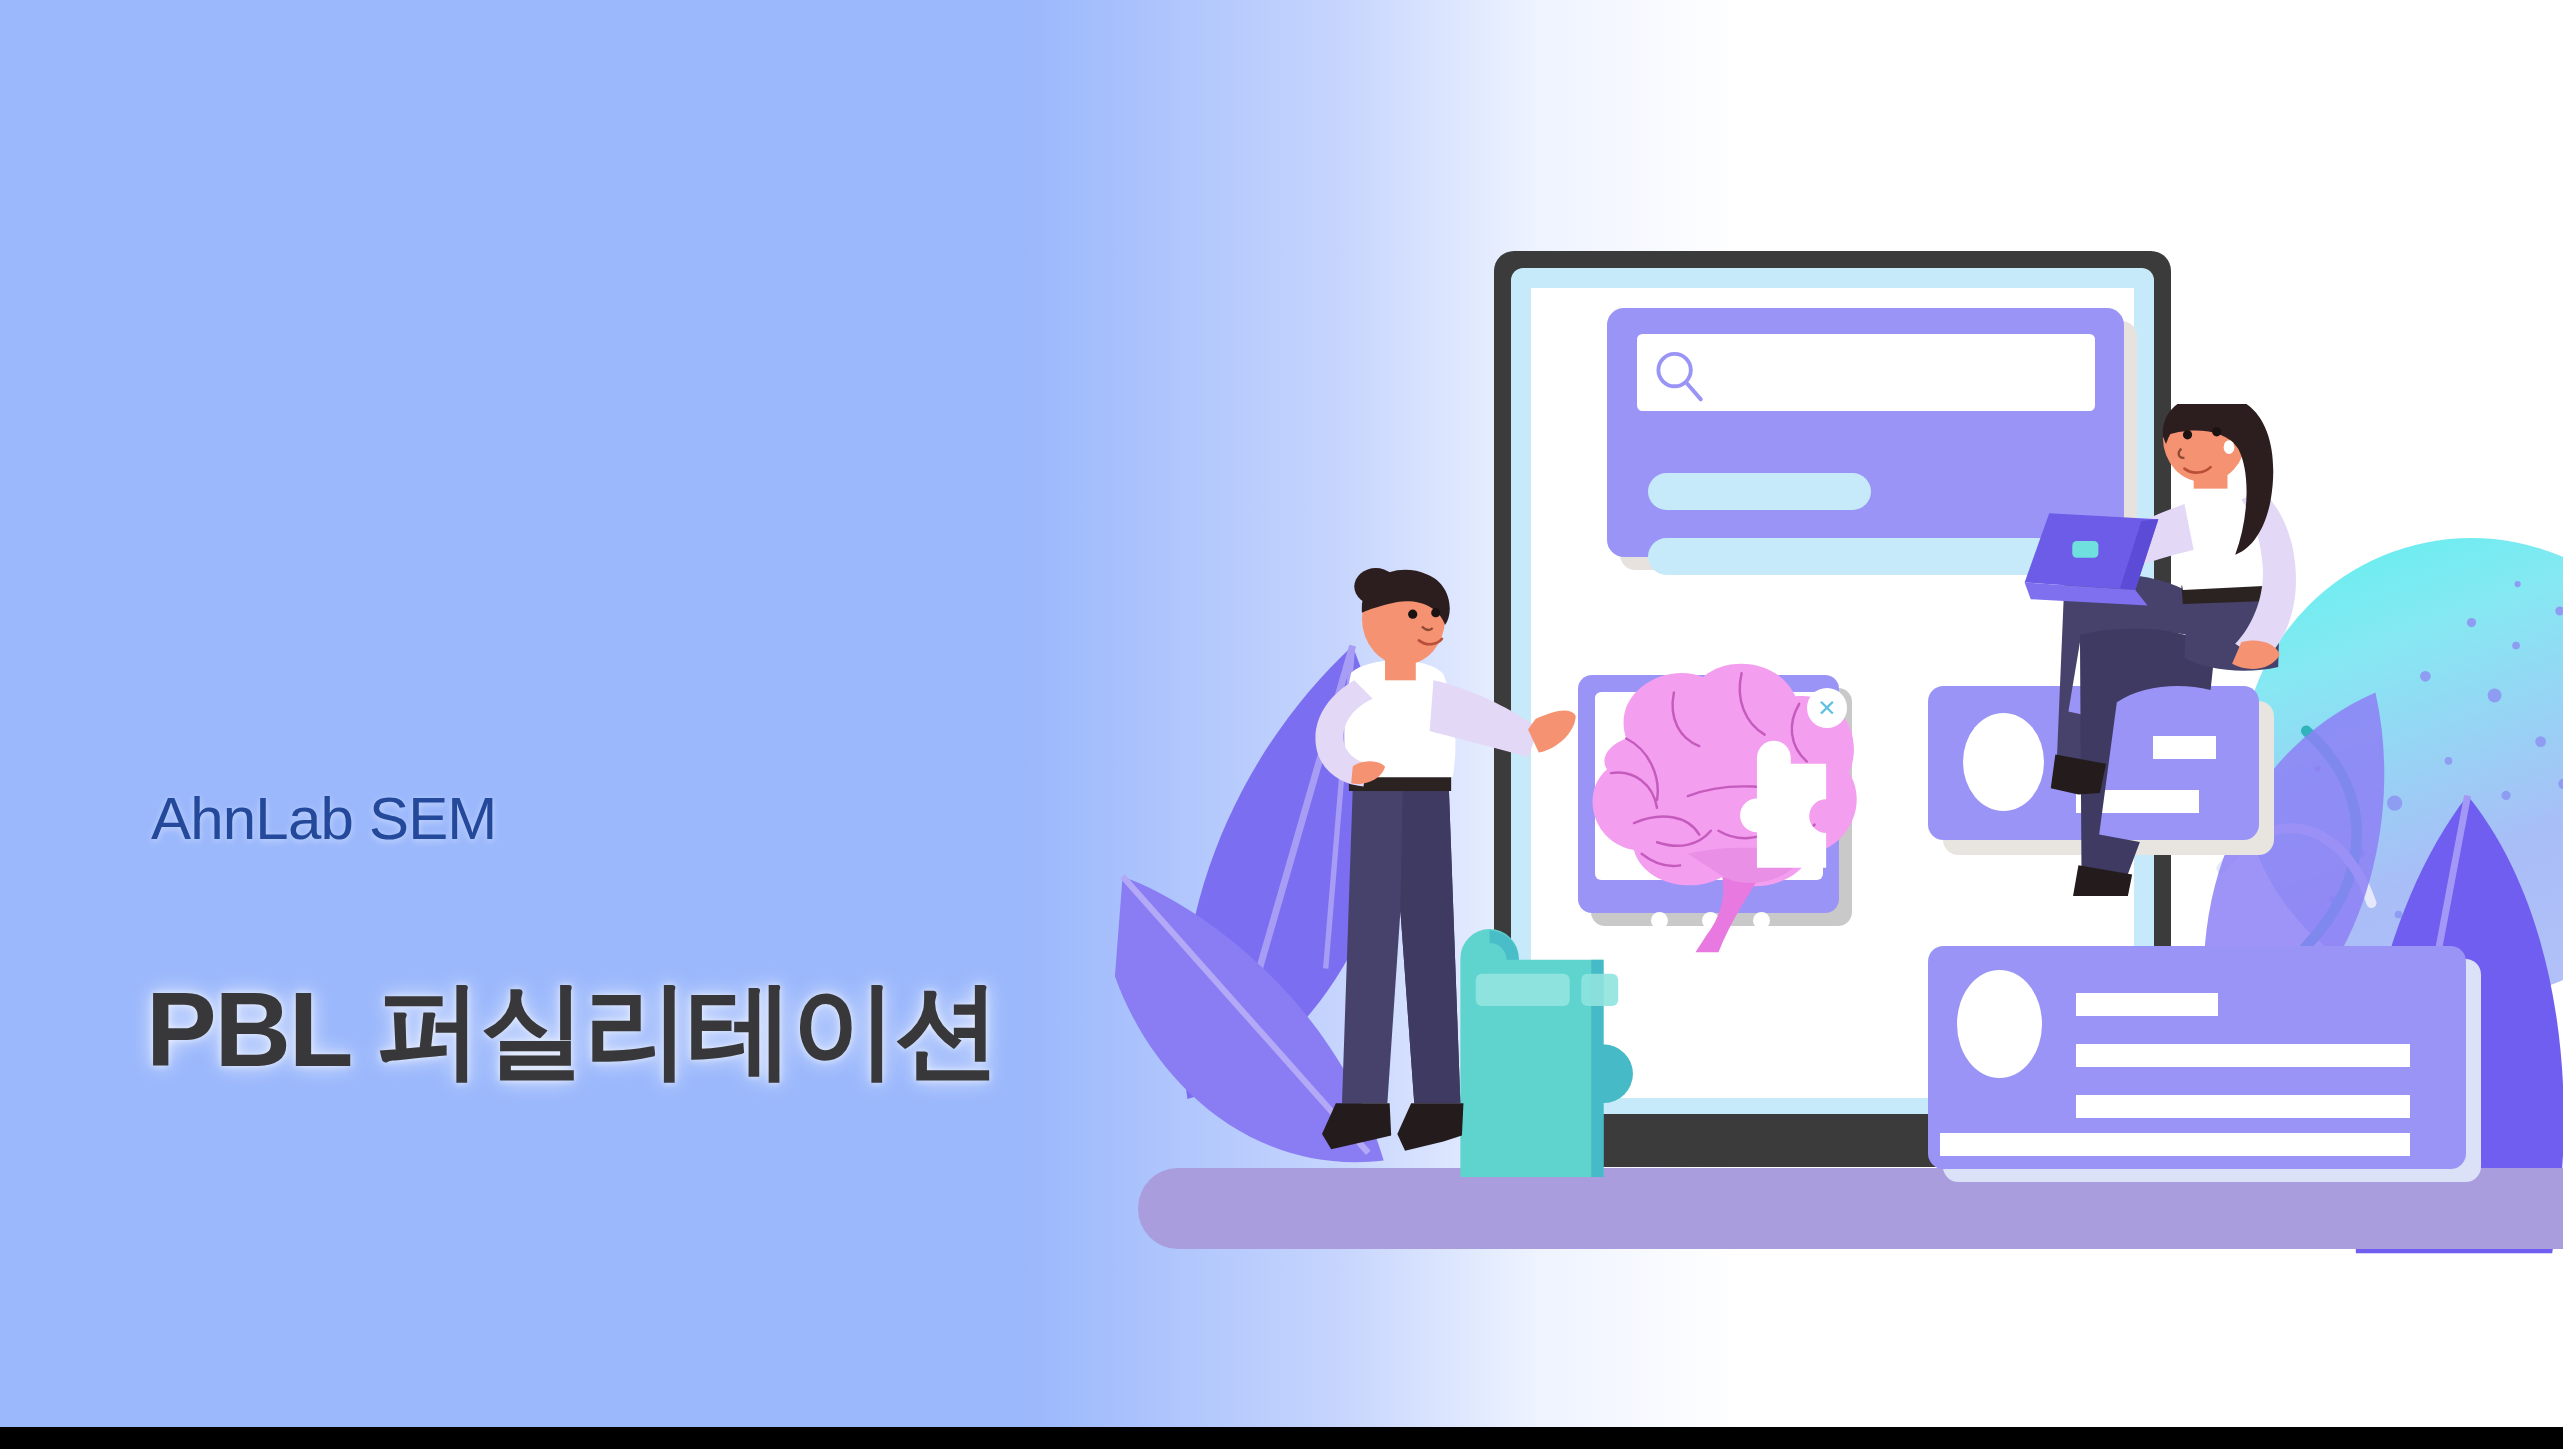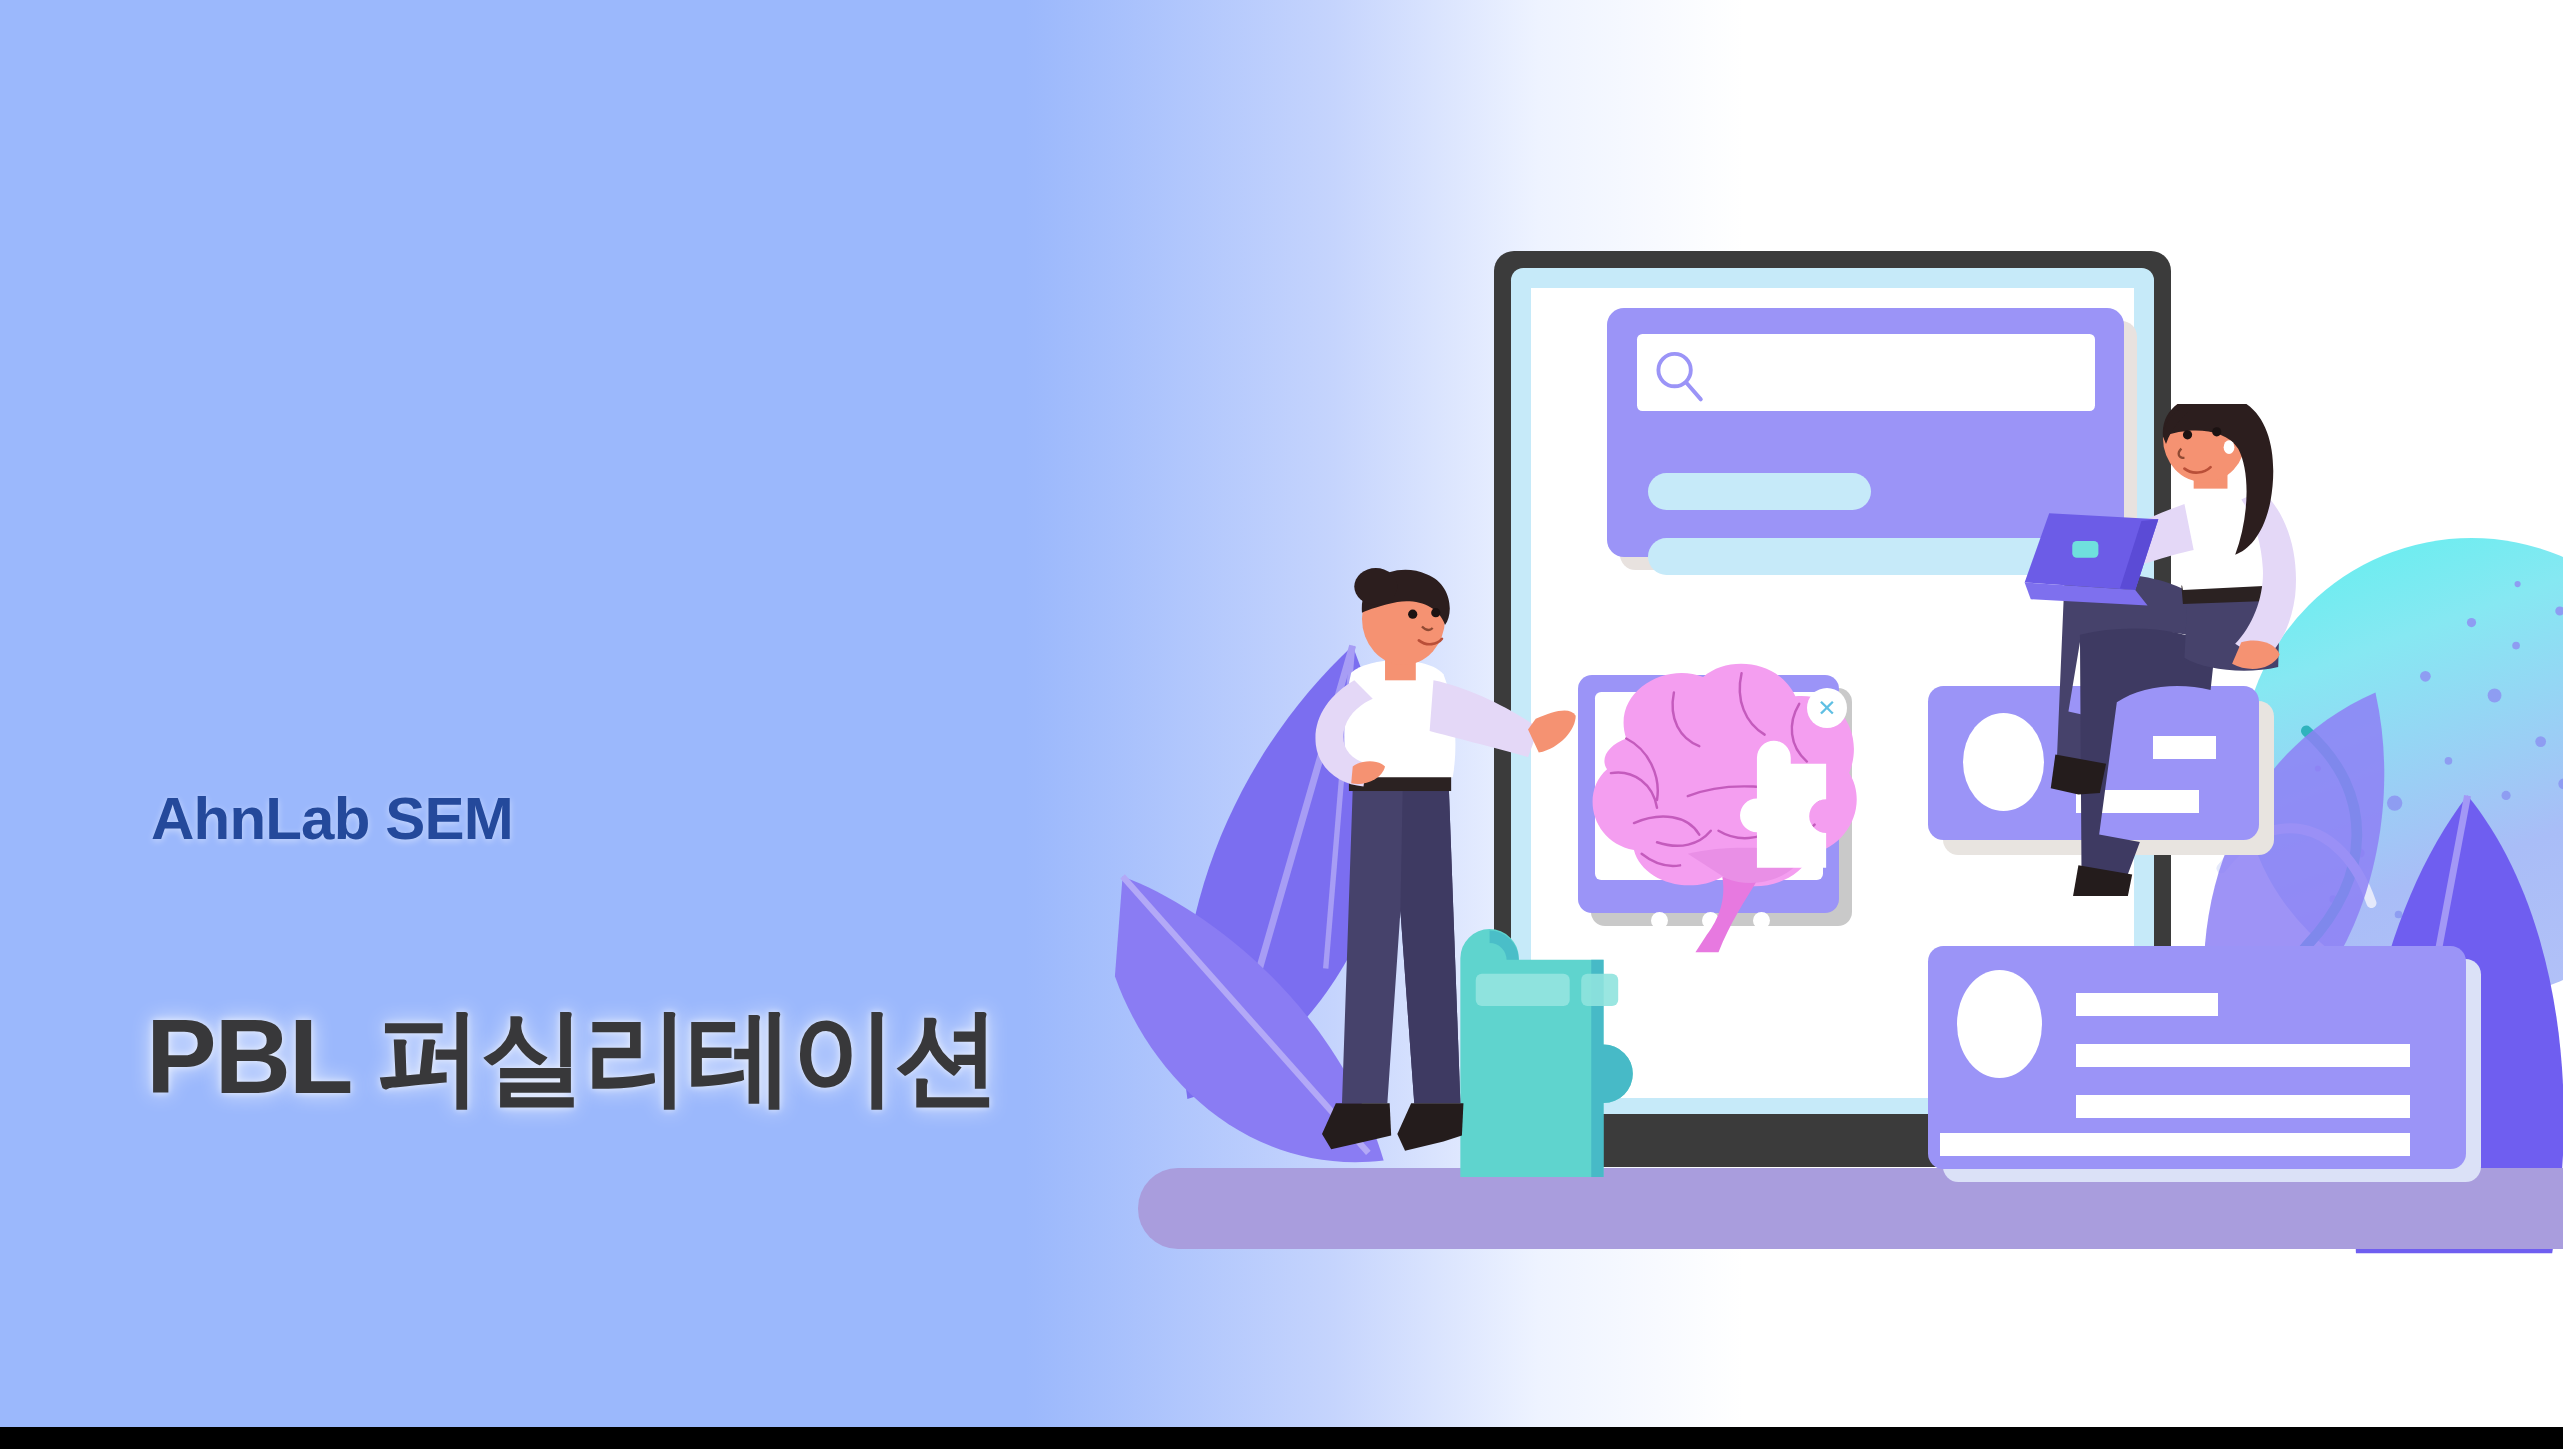--- a/index.html
+++ b/index.html
@@ -214,40 +214,40 @@
   
   .person-standing { position: absolute; left: 1268px; top: 565px; width: 354px; height: 615px; }
   .person-seated  { position: absolute; left: 1957px; top: 404px; width: 438px; height: 492px; }
 
   
   .brandline {
     position: absolute;
     left: 151px;
     top: 784px;
     font-size: 60px;
-    font-weight: 700;
+    font-weight: 400;
     letter-spacing: -0.8px;
     color: #24499b;
     text-shadow: 0 2.3px 7.7px rgba(255,255,255,0.45);
     white-space: nowrap;
   }
   .headline {
     position: absolute;
     left: 146px;
     top: 965px;
     font-size: 106px;
     line-height: 1.22;
     font-weight: 800;
     letter-spacing: -2.3px;
     color: #38383a;
     text-shadow: 0 0 21.5px rgba(255,255,255,0.75),
                  0 0 7.7px rgba(255,255,255,0.65);
     white-space: nowrap;
   }
-  .headline .ln { display: block; margin-top: 27px; }
+  .headline .ln { display: block; }
 </style>
 </head>
 <body>
 
 <div id="stage">
 
   <div class="bg-base"></div>
 
   <div class="deco-circle"></div>
   <svg class="deco-dots" viewBox="0 0 600 600">

